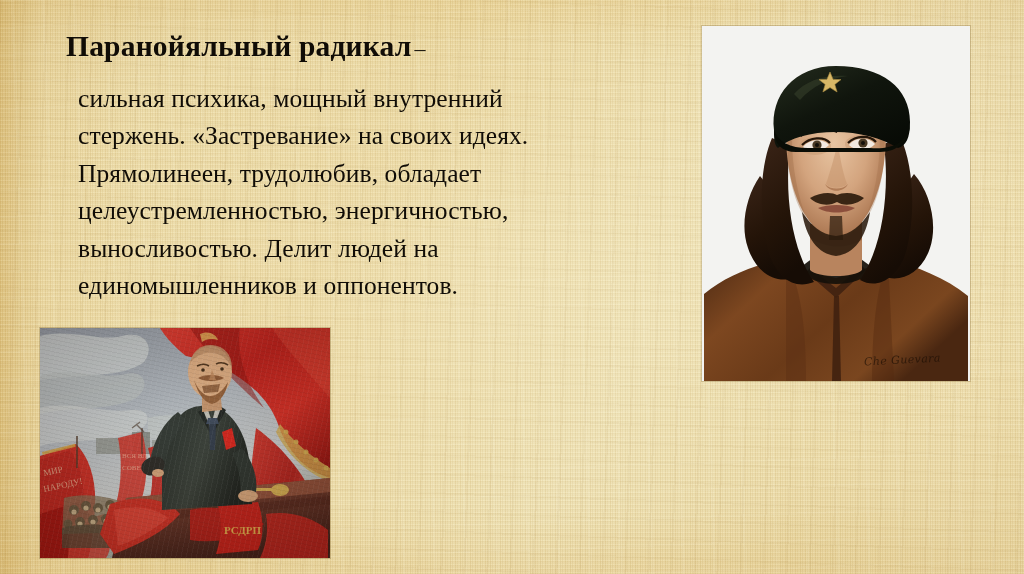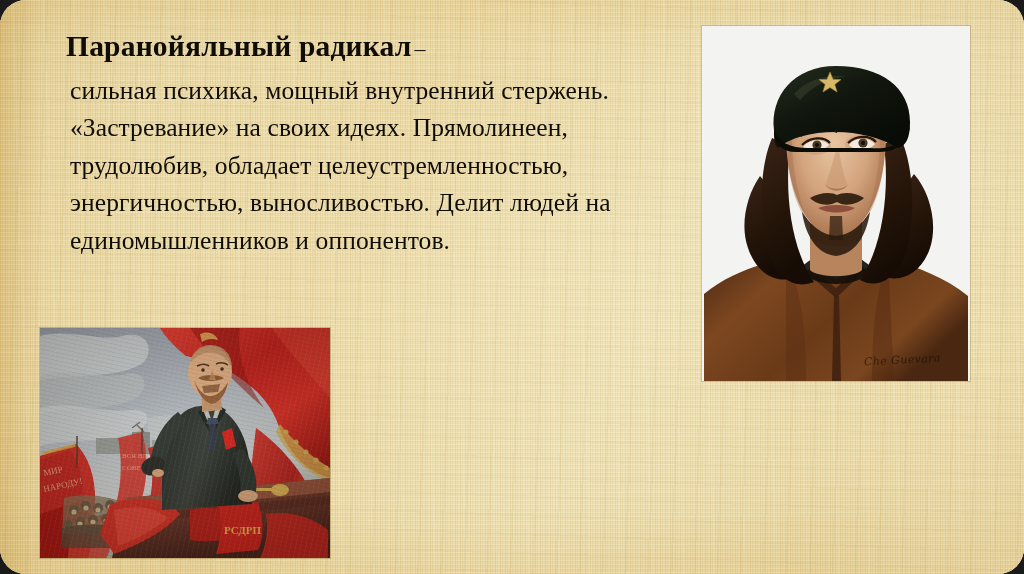--- a/index.html
+++ b/index.html
@@ -7,21 +7,20 @@
     padding: 0;
     background: #1a1a1a;
   }
   #slide {
     position: relative;
     width: 1024px;
     height: 574px;
     overflow: hidden;
     font-family: "Liberation Serif", "DejaVu Serif", serif;
     background-color: #ecd9a4;
-    border-radius: 26px;
   }
 
   
   .bg-base {
     position: absolute;
     inset: 0;
     background:
       linear-gradient(90deg,
         rgba(206,166,82,0.55) 0%,
         rgba(226,194,122,0.20) 4%,
@@ -102,21 +101,21 @@
   .heading-strong {
     font-weight: bold;
     font-size: 29.5px;
     letter-spacing: 0.2px;
   }
   .heading-dash {
     font-weight: normal;
     font-size: 22px;
     padding-left: 3px;
   }
-  #body-text { margin: 4px; }
+  #body-text { margin: 12px; }
 
   
   #che-photo {
     position: absolute;
     left: 702px;
     top: 26px;
     width: 268px;
     height: 355px;
     overflow: hidden;
     background: #f2f2f0;

